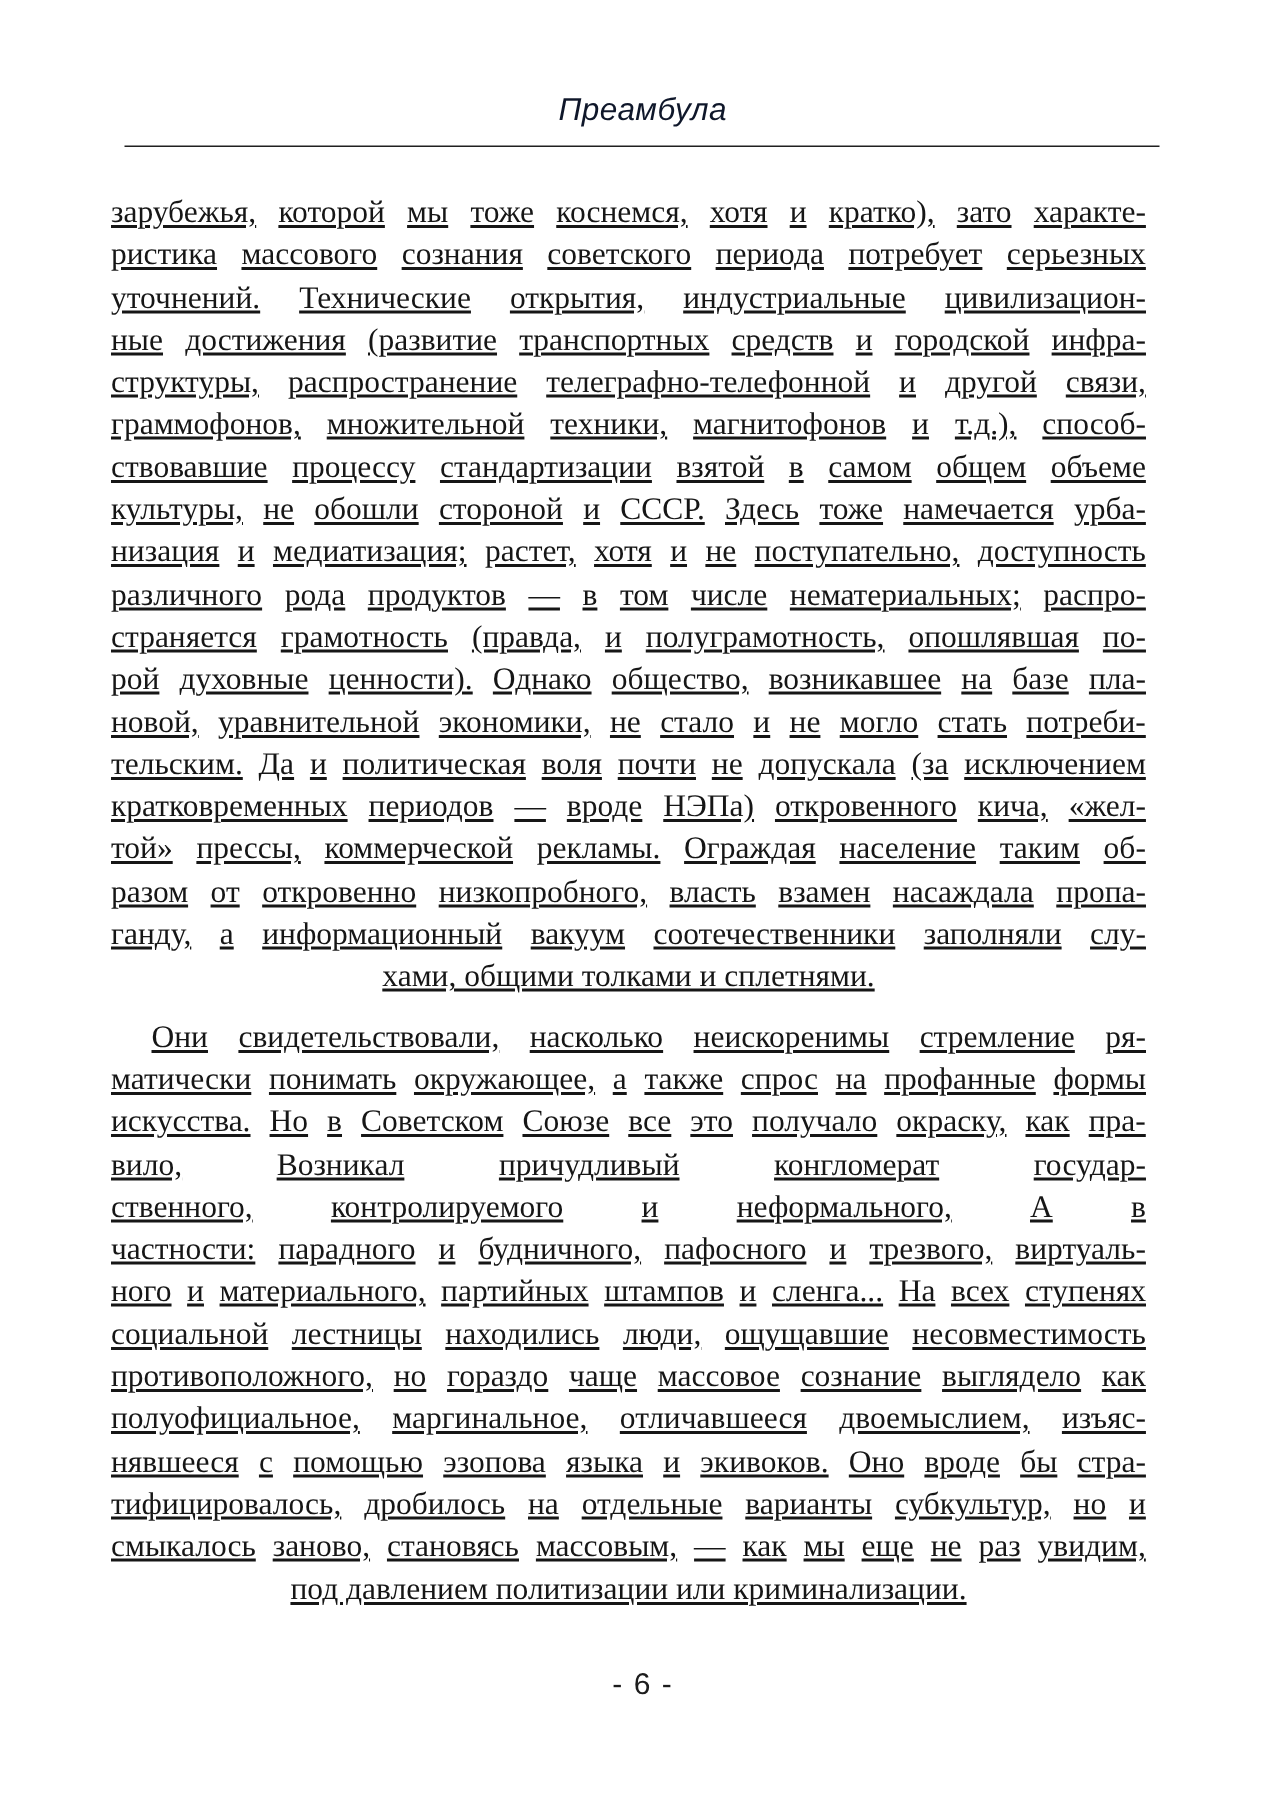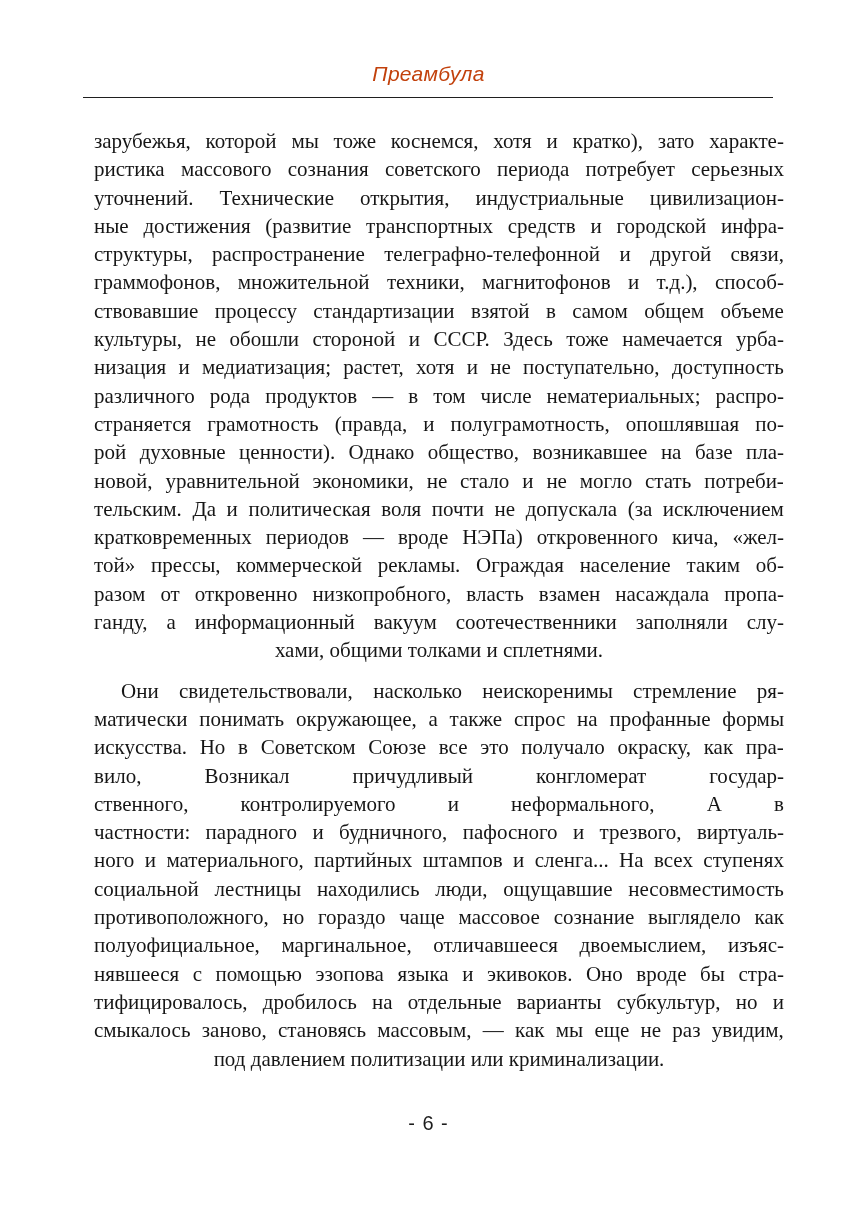--- a/index.html
+++ b/index.html
@@ -16,37 +16,38 @@
   .running-head {
     position: absolute;
     top: 62px;
     left: 0;
     width: 100%;
     text-align: center;
     font-family: "Liberation Sans", "DejaVu Sans", sans-serif;
     font-style: italic;
     font-size: 21px;
     line-height: 24px;
-    color: #c2410c;
+    color: #0f172a;
     letter-spacing: 0.3px;
   }
   .head-rule {
     position: absolute;
     top: 97px;
     left: 83px;
     width: 690px;
     height: 0;
     border-top: 1.6px solid #1f1f1f;
   }
   .body-text {
     position: absolute;
     top: 127px;
-    left: 94px;
+    left: 74px;
     width: 690px;
     font-size: 21px;
+    text-decoration: underline;
   }
   .line {
     display: flex;
     justify-content: space-between;
     height: 28.3px;
     line-height: 28.3px;
     align-items: baseline;
     overflow: hidden;
     white-space: nowrap;
   }

